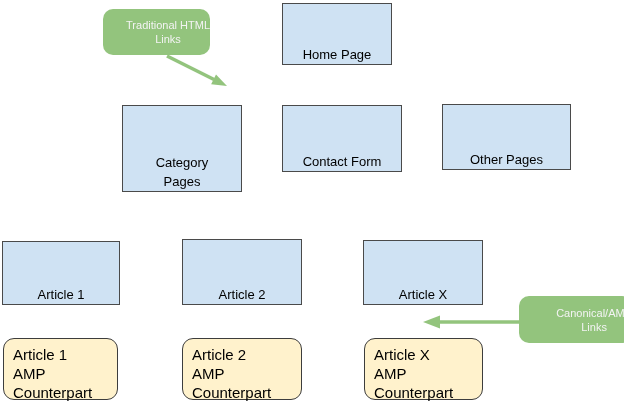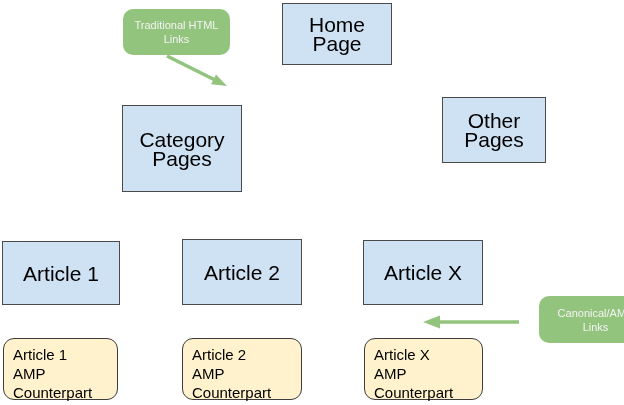--- a/index.html
+++ b/index.html
@@ -37,51 +37,50 @@
     box-sizing: border-box;
     color: var(--text, #000000);
   }
   .label {
     white-space: pre-line;
   }
   .page {
     background: var(--page-fill, #cfe2f3);
     border: 1px solid var(--page-border, #4a4a4a);
     display: flex;
-    align-items: center;
+    align-items: flex-end;
     justify-content: center;
     text-align: center;
-    font-size: 21px;
+    font-size: 13px;
     line-height: 19px;
   }
   .amp {
     background: var(--amp-fill, #fff2cc);
     border: 1px solid var(--amp-border, #3d3d3d);
     border-radius: 11px;
     font-size: 15px;
     line-height: 19px;
     padding: 6px 4px 0 9px;
   }
   .callout {
     background: var(--callout-fill, #93c47d);
     border-radius: 10px;
     color: var(--callout-text, #f3f3f3);
     display: flex;
     align-items: center;
-    justify-content: center;
+    justify-content: flex-end;
     text-align: center;
     font-size: 11px;
     line-height: 14px;
-    margin-left: 20px;
   }
   
   .n-home     { left: 282px; top: 3px;   width: 110px; height: 62px; }
   .n-category { left: 122px; top: 105px; width: 120px; height: 87px; }
   .n-contact  { left: 282px; top: 105px; width: 120px; height: 67px; }
-  .n-other    { left: 442px; top: 97px; width: 104px; height: 66px; }
+  .n-other    { left: 442px; top: 104px; width: 129px; height: 66px; }
   .n-article1 { left: 2px;   top: 241px; width: 118px; height: 64px; }
   .n-article2 { left: 182px; top: 239px; width: 120px; height: 66px; }
   .n-articleX { left: 363px; top: 240px; width: 120px; height: 65px; }
   .n-amp1     { left: 3px;   top: 338px; width: 115px; height: 62px; }
   .n-amp2     { left: 182px; top: 338px; width: 120px; height: 62px; }
   .n-ampX     { left: 364px; top: 338px; width: 119px; height: 62px; }
   .n-callout1 { left: 103px; top: 9px;   width: 107px; height: 46px; }
   .n-callout2 { left: 519px; top: 296px; width: 113px; height: 47px; }
 </style>
 </head>
@@ -102,20 +101,23 @@
 
   <div class="node page n-home">
     <span class="label">Home Page</span>
   </div>
 
   <div class="node page n-category">
     <span class="label">Category
 Pages</span>
   </div>
 
+  <div class="node page n-contact">
+    <span class="label">Contact Form</span>
+  </div>
 
   <div class="node page n-other">
     <span class="label">Other Pages</span>
   </div>
 
   <div class="node page n-article1">
     <span class="label">Article 1</span>
   </div>
 
   <div class="node page n-article2">

